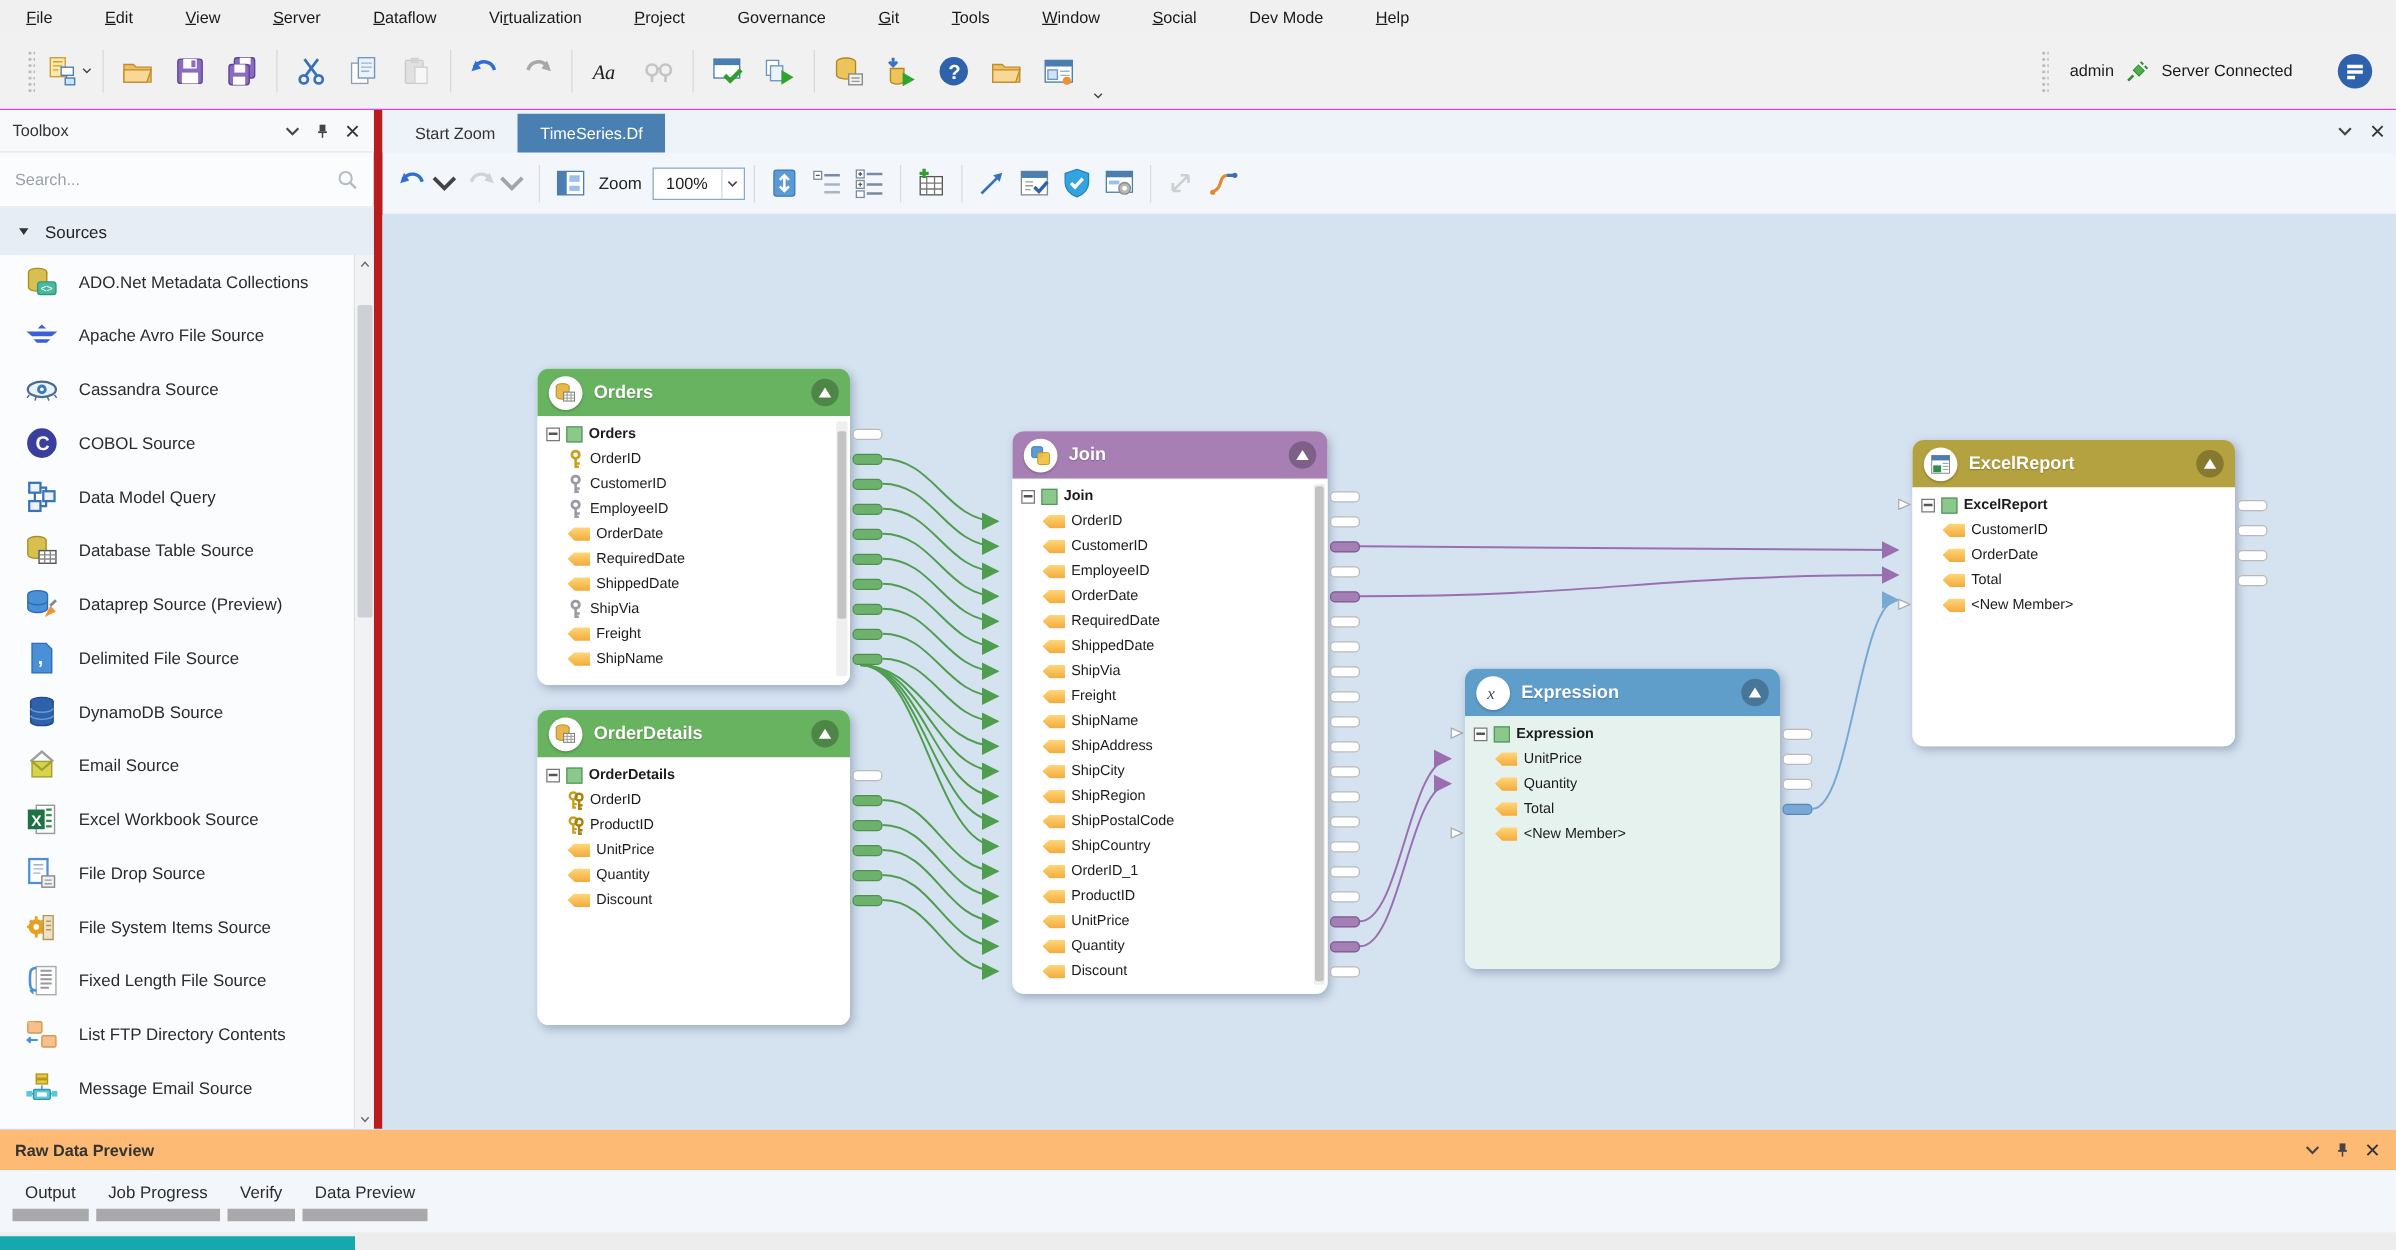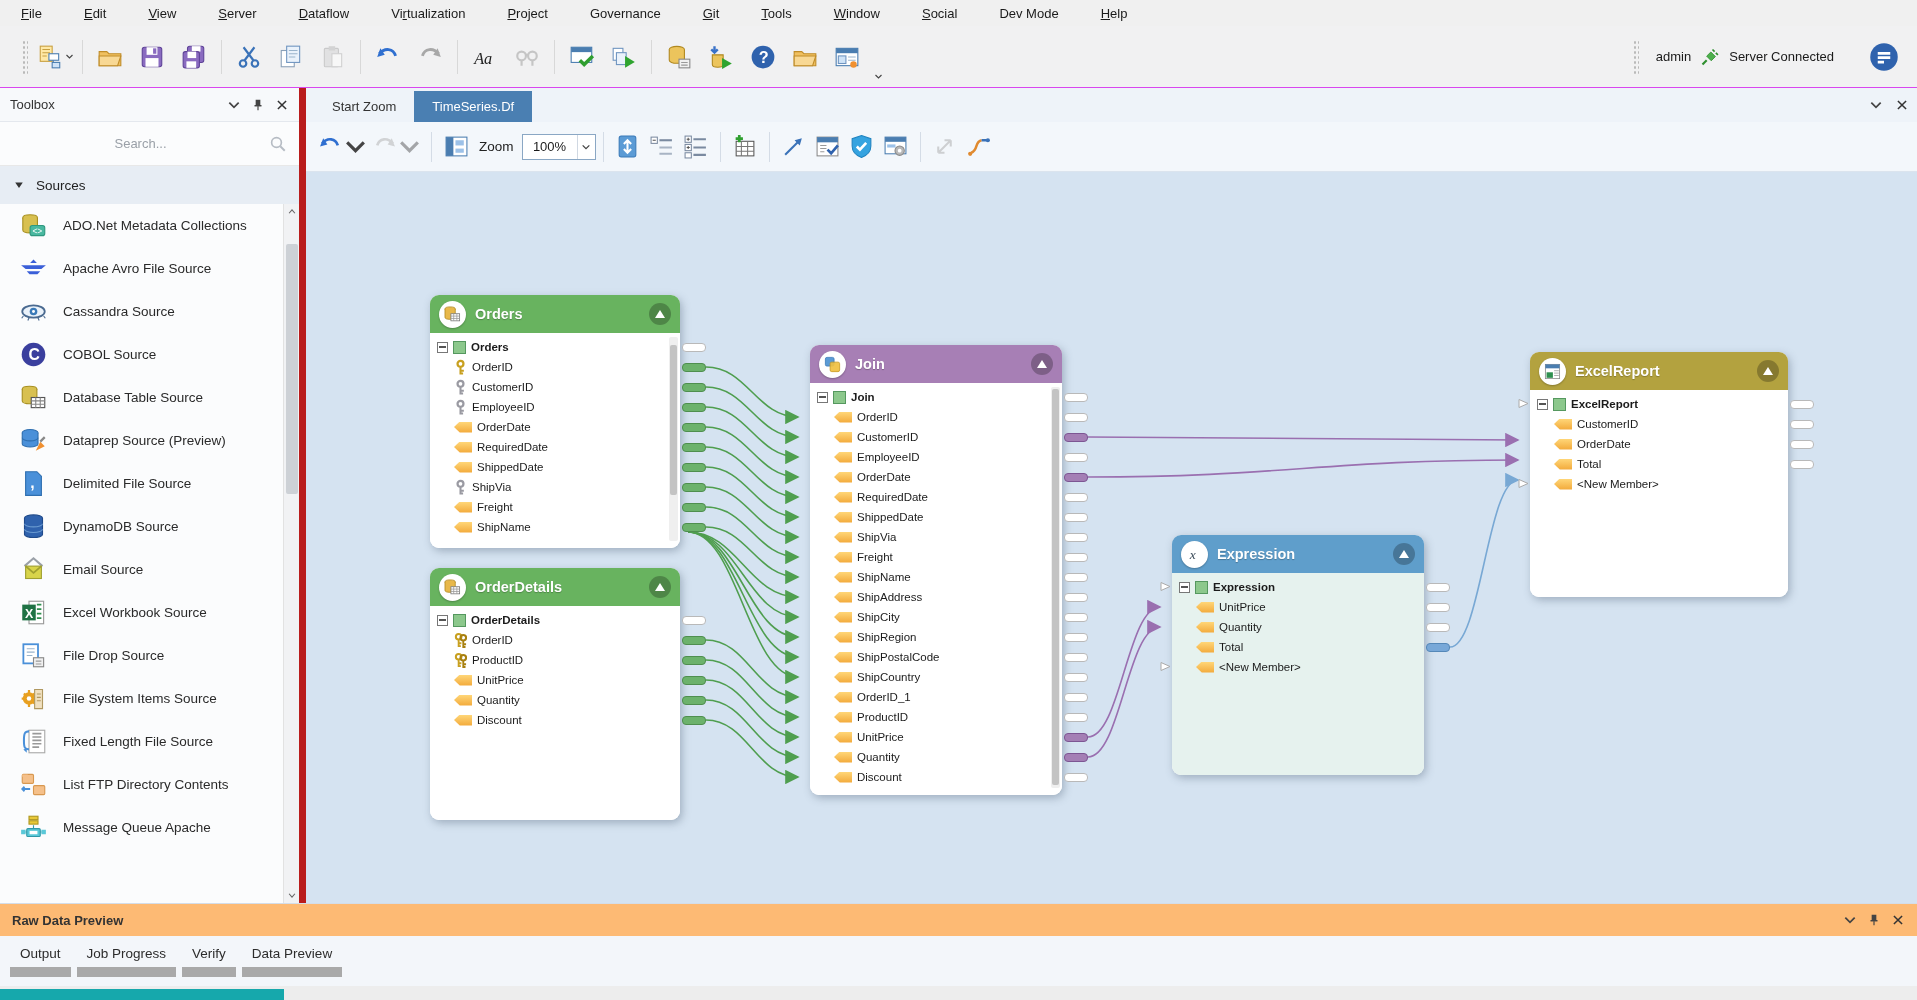--- a/index.html
+++ b/index.html
@@ -30,21 +30,21 @@
   
   .main { flex:1; display:flex; min-height:0; }
 
   
   .toolbox { width:306px; flex:none; background:#fbfcfd; border-right:7px solid #b91c1c; display:flex; flex-direction:column; position:relative;}
   .tbx-header { height:34px; display:flex; align-items:center; padding:0 10px; border-bottom:1px solid #e4e8ee; background:#f7f9fb; flex:none;}
   .tbx-title { flex:1; color:#333; }
   .tbx-hicons { display:flex; gap:10px; align-items:center; }
   .hicon { width:14px; height:14px; }
   .tbx-search { height:44px; display:flex; align-items:center; padding:0 12px; border-bottom:1px solid #e8e8e8; flex:none;}
-  .tbx-search input { flex:1; border:none; outline:none; background:transparent; font-size:13px; color:#444; font-family:"Liberation Sans",sans-serif;text-align:center;}
+  .tbx-search input { flex:1; border:none; outline:none; background:transparent; font-size:13px; color:#444; font-family:"Liberation Sans",sans-serif;}
   .tbx-search input::placeholder { color:#9aa0a8; }
   .tbx-section { height:38px; background:#e7edf4; display:flex; align-items:center; gap:12px; padding:0 14px; font-size:13.5px; color:#222; flex:none;}
   .tbx-list { flex:1; overflow:hidden; position:relative; padding-right:16px;}
   .tbx-item { height:43px; display:flex; align-items:center; gap:16px; padding-left:20px; cursor:default;}
   .tbx-item .icon { width:27px; height:27px; flex:none; }
   .tbx-item .lbl { font-size:13.5px; color:#2a2a2a; white-space:nowrap; }
   .tbx-scroll { position:absolute; right:0; top:116px; bottom:0; width:16px; background:#f1f2f4; border-left:1px solid #e2e2e2; z-index:3;}
   .tbx-scroll .arr { position:absolute; left:0; width:16px; height:16px; display:flex; align-items:center; justify-content:center;}
   .tbx-scroll .thumb { position:absolute; left:2px; width:12px; background:#cdd1d6; border-radius:2px; }
 
@@ -411,20 +411,31 @@
               <svg viewBox="0 0 24 24" xmlns="http://www.w3.org/2000/svg">
                 <circle cx="12" cy="12" r="10.5" fill="#3a3f9e"></circle>
                 <text x="7.5" y="17" font-size="14" font-weight="bold" fill="#fff" font-family="Liberation Sans,sans-serif">C</text>
               </svg>
             </span>
             <span class="lbl">COBOL Source</span>
           </div>
           <div class="tbx-item">
             <span class="icon">
               <svg viewBox="0 0 24 24" xmlns="http://www.w3.org/2000/svg">
+                <rect x="3" y="2" width="8" height="7" fill="#eaf2fa" stroke="#3a72b8" stroke-width="1.6"></rect>
+                <rect x="13" y="8" width="8" height="7" fill="#eaf2fa" stroke="#3a72b8" stroke-width="1.6"></rect>
+                <rect x="3" y="15" width="8" height="7" fill="#eaf2fa" stroke="#3a72b8" stroke-width="1.6"></rect>
+                <path d="M7 9 v6 M11 5.5 h4 v3 M11 18.5 h4 v-3" fill="none" stroke="#3a72b8" stroke-width="1.6"></path>
+              </svg>
+            </span>
+            <span class="lbl">Data Model Query</span>
+          </div>
+          <div class="tbx-item">
+            <span class="icon">
+              <svg viewBox="0 0 24 24" xmlns="http://www.w3.org/2000/svg">
                 <ellipse cx="8.5" cy="4.5" rx="6.5" ry="2.5" fill="#d8c050" stroke="#a89020"></ellipse>
                 <path d="M2 4.5 V15 a6.5 2.5 0 0 0 13 0 V4.5" fill="#d8c050" stroke="#a89020"></path>
                 <rect x="10" y="12" width="12" height="9" fill="#fff" stroke="#555"></rect>
                 <path d="M10 15 h12 M10 18 h12 M14 12 v9 M18 12 v9" stroke="#888"></path>
               </svg>
             </span>
             <span class="lbl">Database Table Source</span>
           </div>
           <div class="tbx-item">
             <span class="icon">
@@ -528,21 +539,21 @@
               <svg viewBox="0 0 24 24" xmlns="http://www.w3.org/2000/svg">
                 <rect x="8" y="2" width="8" height="3" fill="#e8c838" stroke="#b09820"></rect>
                 <rect x="8" y="6" width="8" height="3" fill="#e8c838" stroke="#b09820"></rect>
                 <rect x="6" y="13" width="12" height="7" rx="1" fill="#5ac8d8" stroke="#2f98a8"></rect>
                 <rect x="8.5" y="15" width="7" height="3" fill="#fff"></rect>
                 <rect x="1" y="14" width="4" height="4" fill="#5ac8d8"></rect>
                 <rect x="19" y="14" width="4" height="4" fill="#5ac8d8"></rect>
                 <path d="M5 16 h1 M18 16 h1 M12 10 v3" stroke="#2f98a8"></path>
               </svg>
             </span>
-            <span class="lbl">Message Queue Apache</span>
+            <span class="lbl">Message Email Source</span>
           </div>
         </div>
       <div class="tbx-scroll">
         <div class="arr" style="top:0">
             <span class="icon" style="width:10px;height:10px" id="sc-up">
               <svg viewBox="0 0 24 24" xmlns="http://www.w3.org/2000/svg">
                 <path d="M5 15 l7-8 7 8" fill="none" stroke="#666" stroke-width="2.6"></path>
               </svg>
             </span>
           </div>

